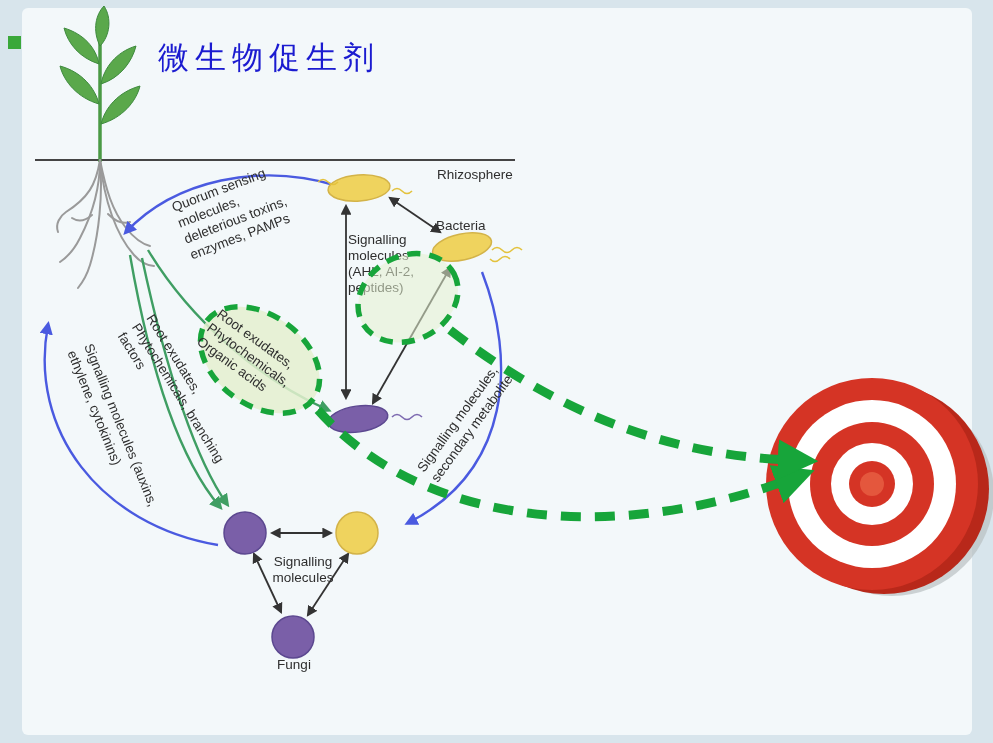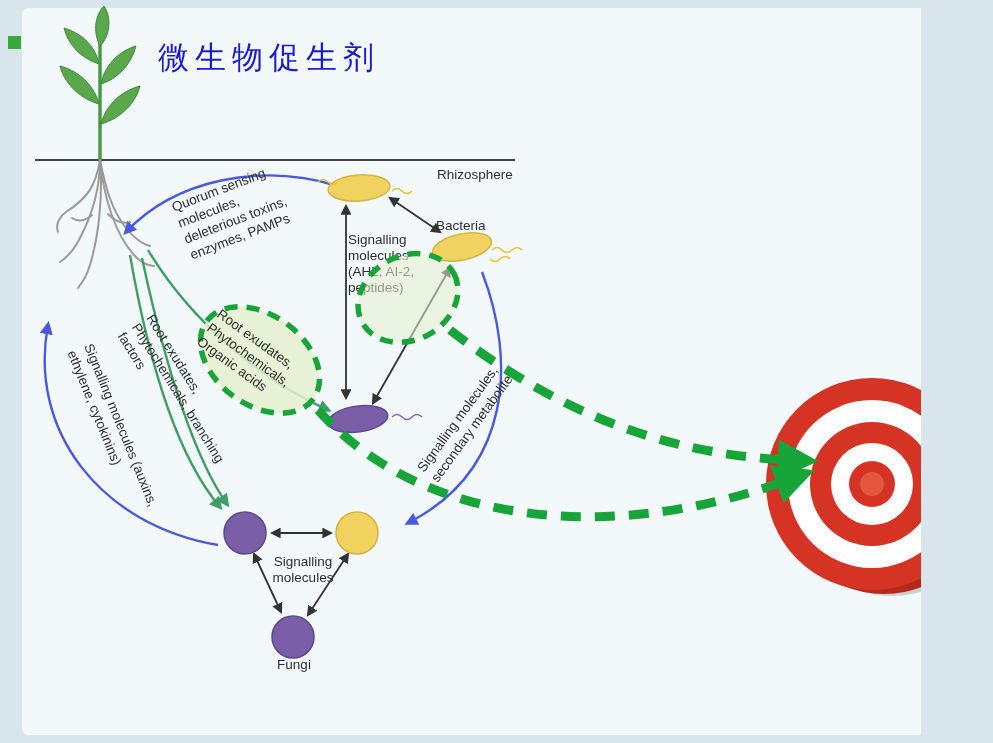--- a/index.html
+++ b/index.html
@@ -1,16 +1,16 @@
 <!DOCTYPE html>
 <html><head>
 <meta charset="utf-8">
 <style>
   html,body{margin:0;padding:0;background:#d8e5ec;}
-  .stage{width:921px;height:743px;position:relative;overflow:hidden;}
+  .stage{width:993px;height:743px;position:relative;overflow:hidden;}
   text{font-family:"Liberation Sans","DejaVu Sans",sans-serif;}
   .lbl{font-size:13.5px;fill:#2e2e2e;}
   .title-text{font-size:31px;fill:#1b1bd0;letter-spacing:6px;}
   .arc{fill:none;stroke-width:2.4;}
   .blue{stroke:#4a5ae0;}
   .green{stroke:#3f9e63;}
   .blk{stroke:#333;stroke-width:1.8;fill:none;}
   .dash-ell{stroke:#17a53a;stroke-width:5.5;stroke-dasharray:13 9;}
   .dash-arrow{stroke:#17a53a;stroke-width:9;stroke-dasharray:20 14;fill:none;}
   .root{stroke:#9a9a9a;stroke-width:2;fill:none;stroke-linecap:round;}

